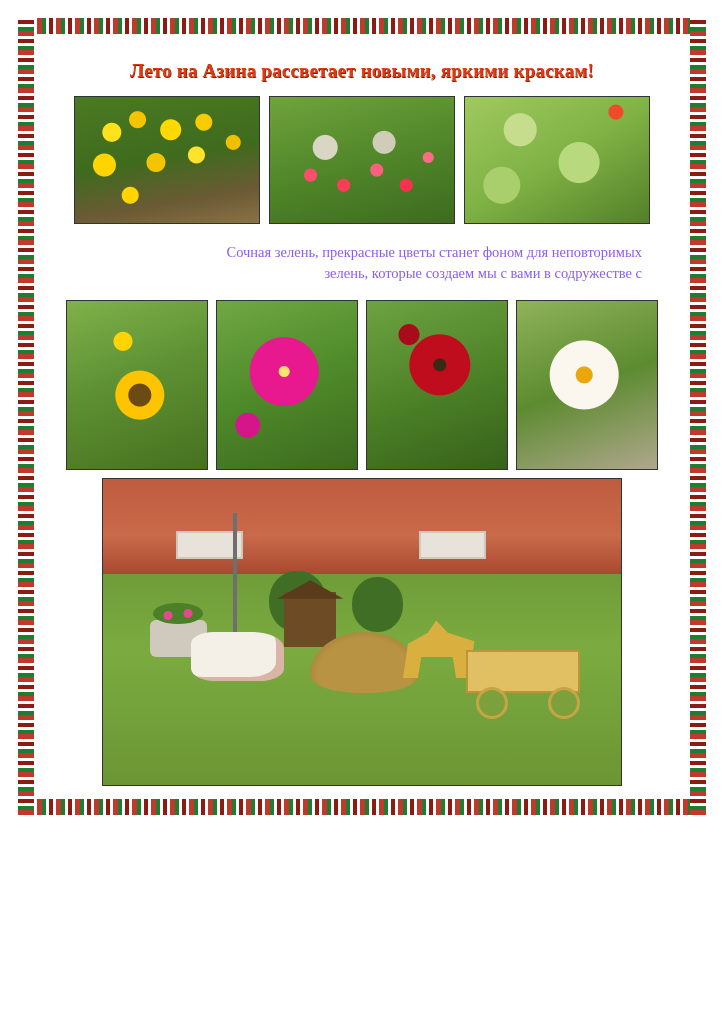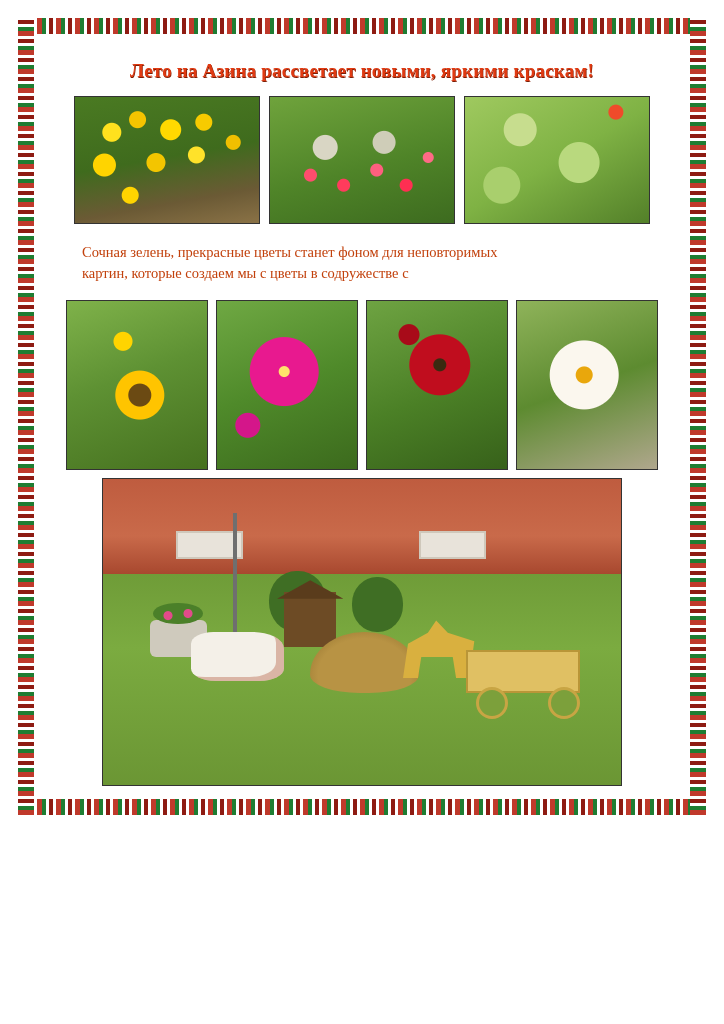--- a/index.html
+++ b/index.html
@@ -136,22 +136,22 @@
       linear-gradient(160deg, #6ea342 0%, #4b8026 55%, #37611a 100%);
   }
   .img-white-flower {
     background:
       radial-gradient(circle at 48% 44%, #e9a70c 0 8px, #fbf7ee 9px 34px, rgba(0,0,0,0) 35px),
       linear-gradient(160deg, #8fb35a 0%, #5d8b30 50%, #b0a78d 100%);
   }
 
   
   .verse-para {
-    text-align: left;
-    color: #c2410c;
+    text-align: right;
+    color: #8b5cf6;
     font-size: 14.5px;
     line-height: 1.45;
     margin: 18px auto 16px auto;
     width: 560px;
     font-family: "Liberation Serif", serif;
   }
 
   
   .poem-box {
     width: 350px;
@@ -273,21 +273,21 @@
     <h1 class="title">Лето на Азина рассветает новыми, яркими краскам!</h1>
 
     <div class="row row-top">
       <div class="photo p-top img-marigold"></div>
       <div class="photo p-top img-bed-pink"></div>
       <div class="photo p-top img-green-bush"></div>
     </div>
 
     <div class="verse-para">
       <div>Сочная зелень, прекрасные цветы станет фоном для неповторимых</div>
-      <div>картин, которые создаем мы с цветы в содружестве с</div>
+      <div>зелень, которые создаем мы с вами в содружестве с</div>
     </div>
 
     <div class="row">
       <div class="photo p-mid img-sunflower"></div>
       <div class="photo p-mid img-petunia"></div>
       <div class="photo p-mid img-dahlia"></div>
       <div class="photo p-mid img-white-flower"></div>
     </div>
 
 

